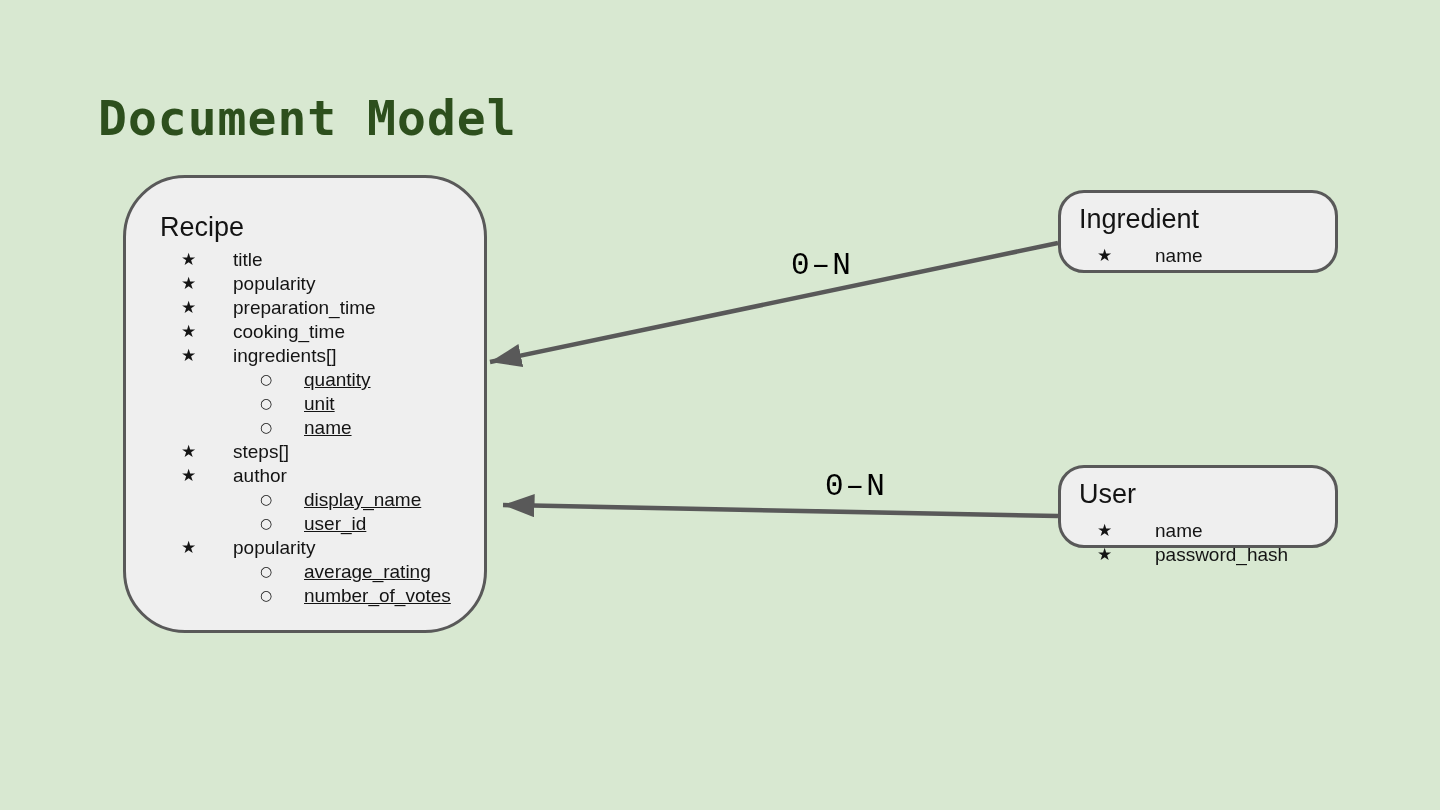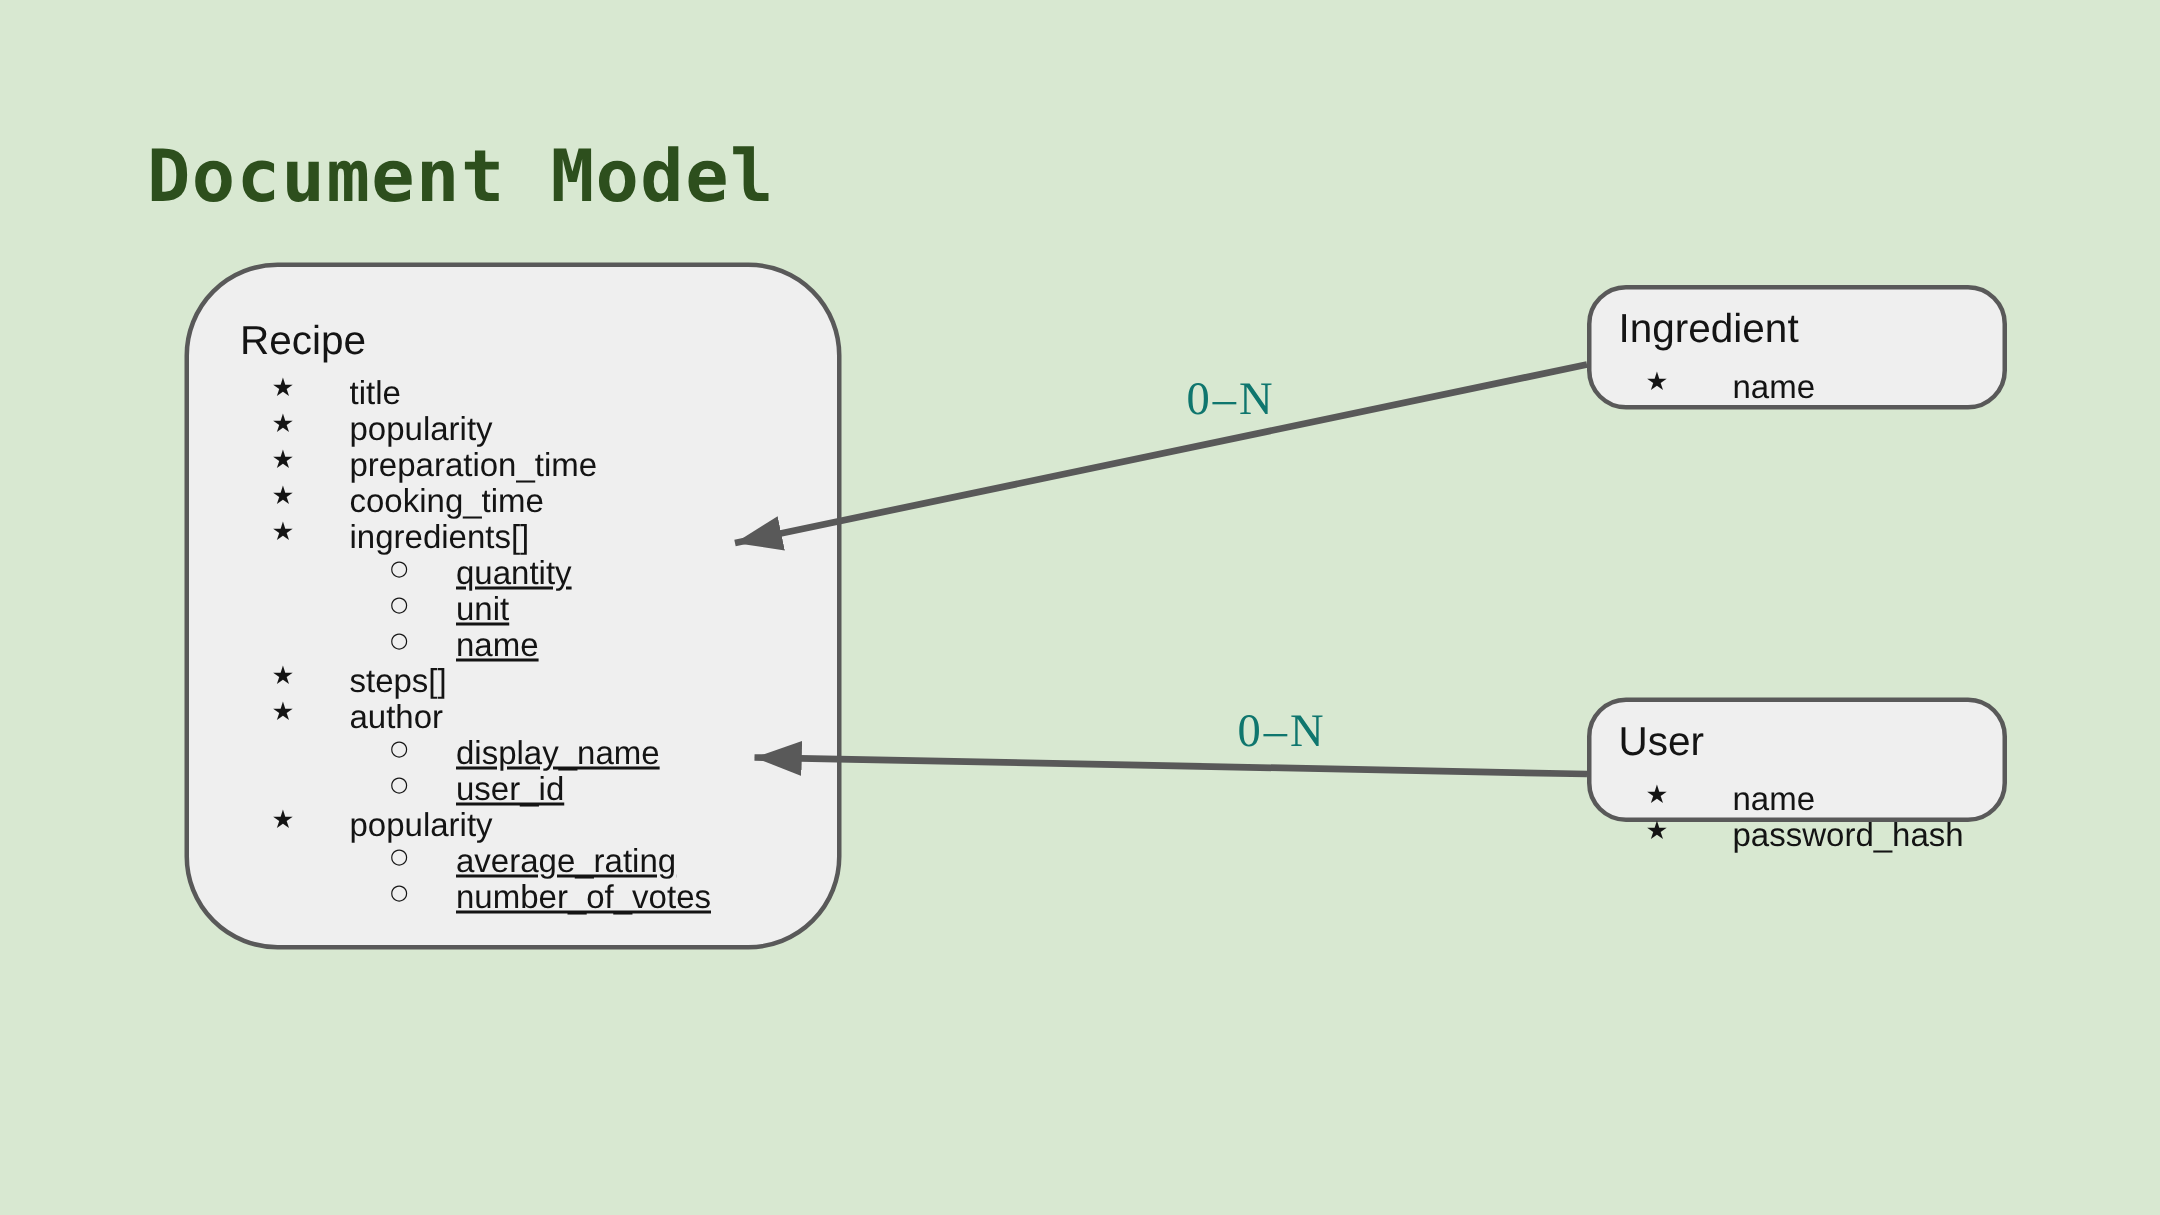--- a/index.html
+++ b/index.html
@@ -32,37 +32,37 @@
     color: #141414;
   }
   .entity-title {
     position: absolute;
     margin: 0;
     font-size: 27px;
     font-weight: 400;
     color: #141414;
     white-space: nowrap;
   }
-  .recipe { left: 123px; top: 175px; width: 438px; height: 458px; border-radius: 62px; }
+  .recipe { left: 123px; top: 175px; width: 364px; height: 458px; border-radius: 62px; }
   .recipe .entity-title { left: 34px; top: 34px; }
   .fields { position: absolute; left: 0; right: 0; }
   .recipe .fields { top: 70px; }
   .field-row { position: relative; height: 24px; }
   .bullet {
     position: absolute;
     font-family: "DejaVu Sans", sans-serif;
     color: #141414;
     line-height: 1;
   }
   .star { font-size: 17px; top: 3px; }
   .circle { font-size: 14px; top: 4px; }
   .field-label {
     position: absolute;
     top: 1px;
-    font-size: 22px;
+    font-size: 19px;
     color: #141414;
     white-space: nowrap;
   }
   .lvl1 .bullet { left: 55px; }
   .lvl1 .field-label { left: 107px; }
   .lvl2 .bullet { left: 134px; }
   .lvl2 .field-label { left: 178px; text-decoration: underline; }
   .small { left: 1058px; width: 280px; height: 83px; border-radius: 26px; }
   .ingredient { top: 190px; }
   .user { top: 465px; }
@@ -71,25 +71,25 @@
   .small .lvl1 .bullet { left: 36px; }
   .small .lvl1 .field-label { left: 94px; }
   .arrows {
     position: absolute;
     left: 0; top: 0;
     width: 1440px; height: 810px;
     pointer-events: none;
   }
   .relation-label {
     position: absolute;
-    font-family: Liberation Serif, serif;
+    font-family: Liberation Mono, monospace;
     font-size: 31px;
     font-weight: 400;
     letter-spacing: 2px;
-    color: #0f766e;
+    color: #000000;
     white-space: nowrap;
   }
   .label-1 { left: 791px; top: 248px; }
   .label-2 { left: 825px; top: 469px; }
 </style>
 </head>
 <body>
 
 <div class="canvas">
 

